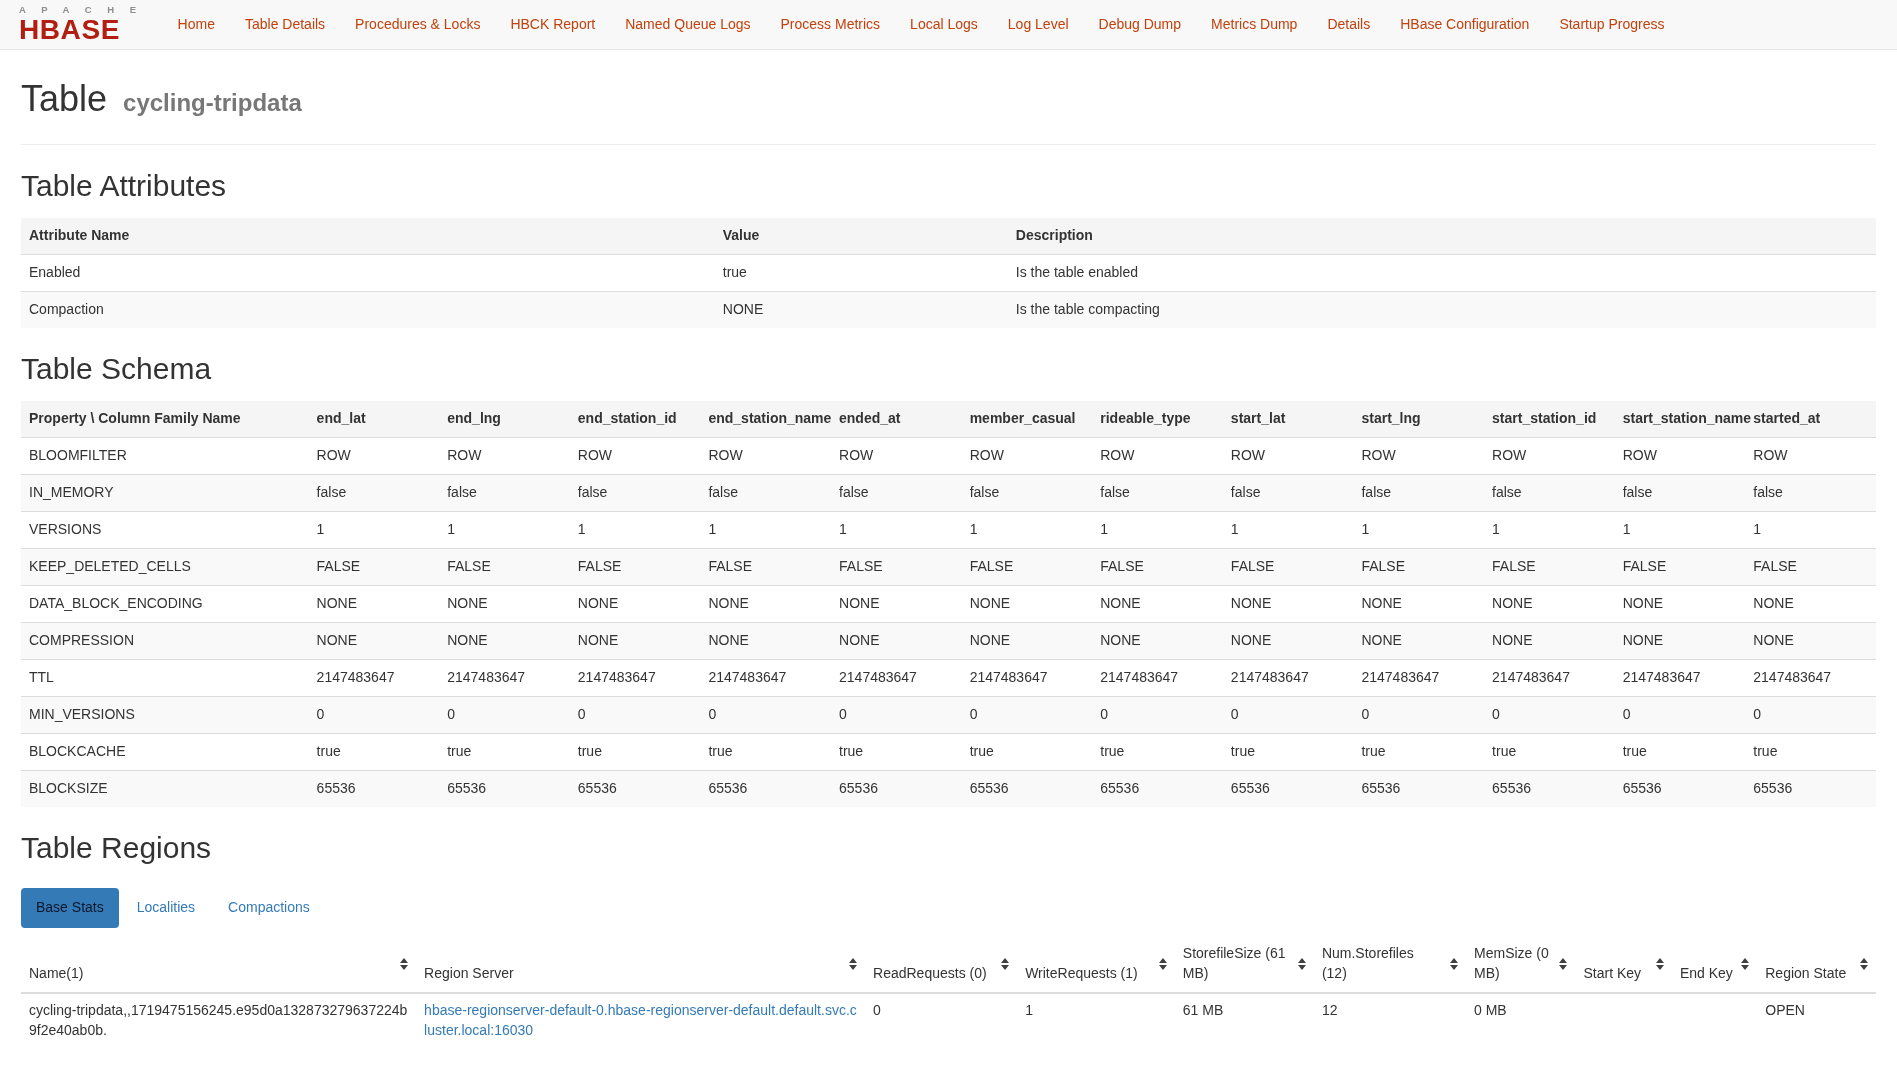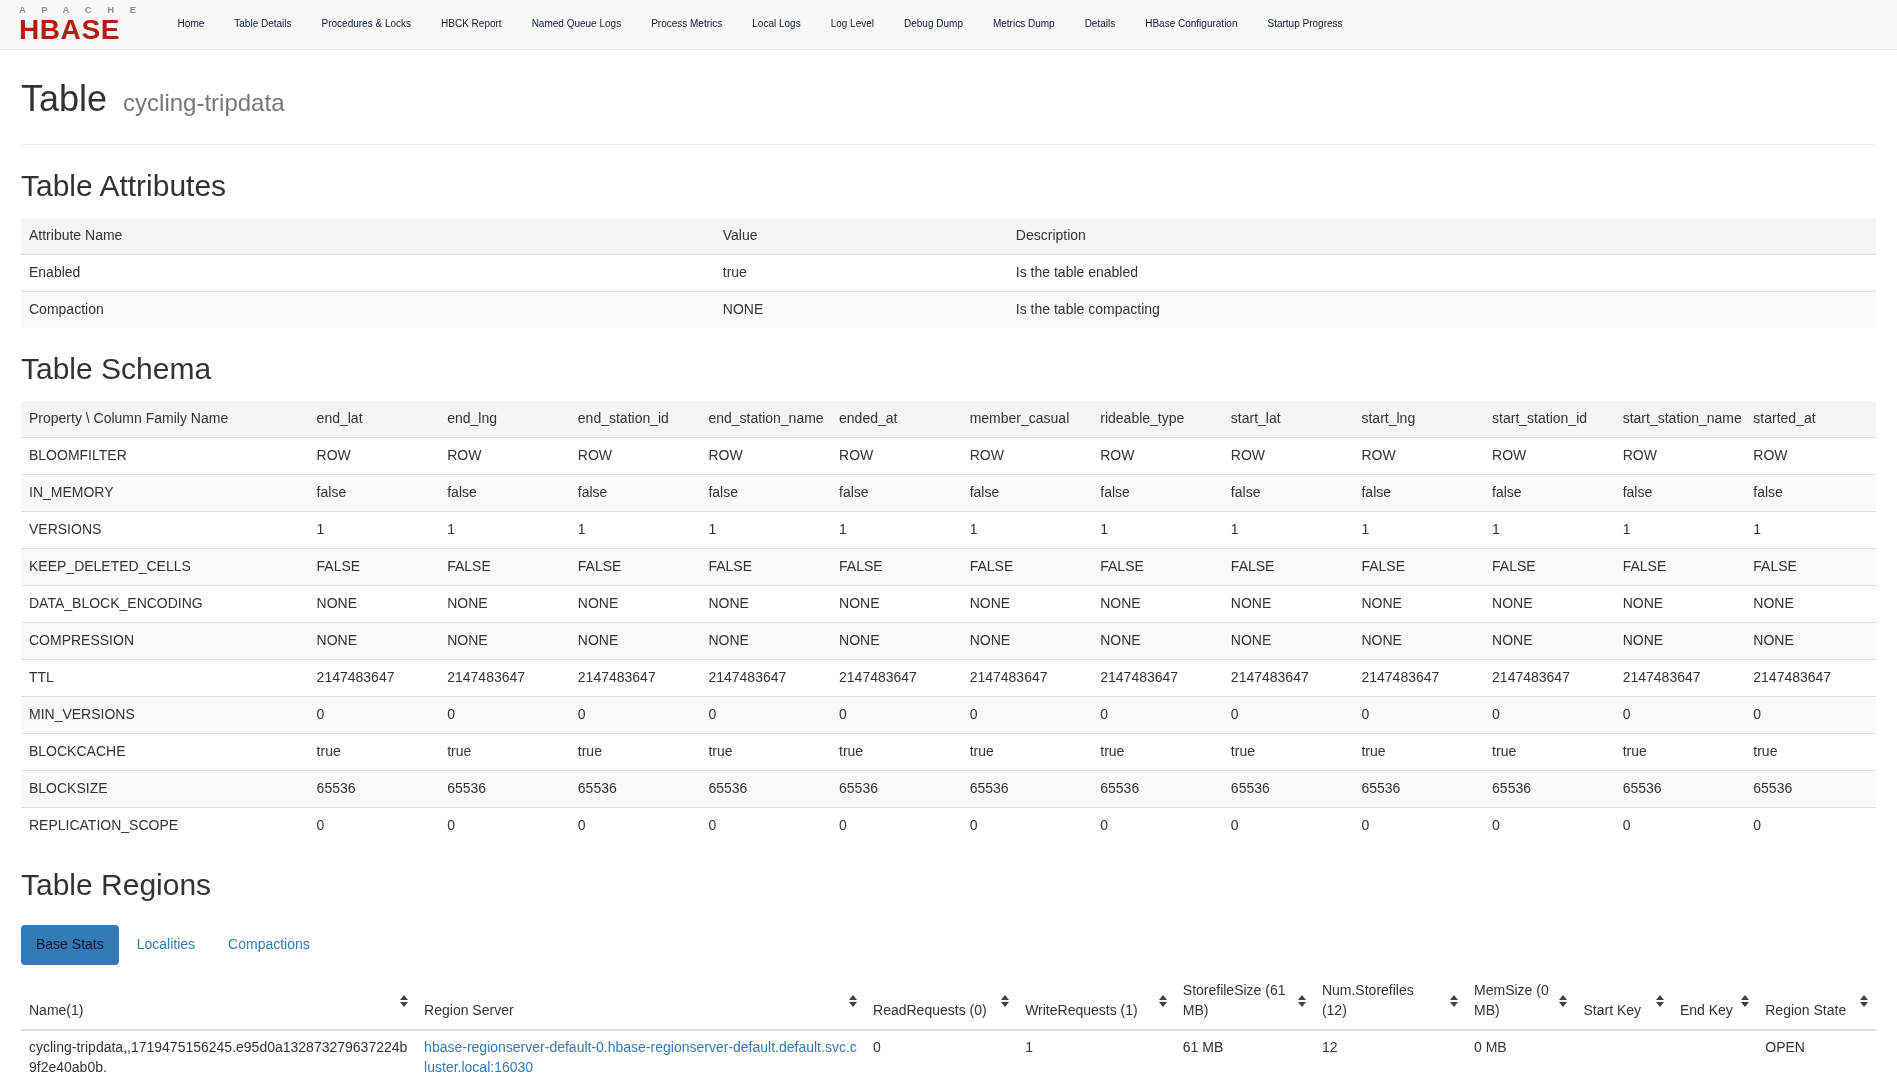--- a/index.html
+++ b/index.html
@@ -13,37 +13,37 @@
 
   
   .navbar {
     height: 50px; background: #f8f8f8; border-bottom: 1px solid #e7e7e7;
     display: flex; align-items: center; padding: 0 15px;
   }
   .logo { display: flex; flex-direction: column; line-height: 1; margin: 0 20px 0 4px; cursor: pointer; }
   .logo-top { font-size: 9.5px; font-weight: 700; color: #8e8e8e; letter-spacing: 6.5px; margin-bottom: 2px; white-space: nowrap; }
   .logo-bottom { font-size: 27px; font-weight: 800; color: #b21e12; letter-spacing: 0.5px; transform: scaleX(1.04); transform-origin: left; }
   .nav { display: flex; list-style: none; margin: 0; padding: 0; }
-  .nav-item { padding: 8px 15px; color: #0f172a; font-size: 10px; cursor: pointer; white-space: nowrap; }
+  .nav-item { padding: 8px 15px; color: #c2410c; font-size: 14px; cursor: pointer; white-space: nowrap; }
 
   
   .container { padding: 0 21px; }
   h1 { font-size: 36px; font-weight: 500; margin: 23px 0 10px; color: #333; }
-  h1 .subtitle { font-size: 24px; color: #777; font-weight: 400; margin-left: 6px; }
+  h1 .subtitle { font-size: 24px; color: #777; font-weight: 700; margin-left: 6px; }
   hr.divider { border: 0; border-top: 1px solid #eee; margin: 20px 0; }
   h2 { font-size: 30px; font-weight: 500; margin: 20px 0 10px; color: #333; }
 
   
   table { width: 100%; border-collapse: collapse; table-layout: fixed; margin: 0; }
   th, td { padding: 8px; text-align: left; vertical-align: top; }
   tbody td, tbody th { border-top: 1px solid #ddd; }
   .striped tbody tr:nth-child(even) { background: #f9f9f9; }
 
   
-  .gray-head thead th { background: #f5f5f5; border-bottom: 1px solid #ddd; font-weight: 400; }
+  .gray-head thead th { background: #f5f5f5; border-bottom: 1px solid #ddd; font-weight: 700; }
   .schema-table td { overflow: hidden; text-overflow: ellipsis; white-space: nowrap; }
 
   
   .tabs { margin: 18px 0 8px; display: flex; align-items: center; }
   .pill { display: inline-block; padding: 10px 15px; border-radius: 4px; font-size: 14px;
           color: #337ab7; cursor: pointer; text-decoration: none; margin-right: 3px; }
   .pill.active { background: #337ab7; color: #0f172a; }
 
   .regions-table thead th {
     background: #fff; border-bottom: 2px solid #ddd; font-weight: 400;
@@ -296,35 +296,20 @@
           <td>65536</td>
           <td>65536</td>
           <td>65536</td>
           <td>65536</td>
           <td>65536</td>
           <td>65536</td>
           <td>65536</td>
           <td>65536</td>
           <td>65536</td>
           <td>65536</td>
-        </tr>
-        <tr>
-          <td>REPLICATION_SCOPE</td>
-          <td>0</td>
-          <td>0</td>
-          <td>0</td>
-          <td>0</td>
-          <td>0</td>
-          <td>0</td>
-          <td>0</td>
-          <td>0</td>
-          <td>0</td>
-          <td>0</td>
-          <td>0</td>
-          <td>0</td>
         </tr>
       </tbody>
   </table>
 
   <h2>Table Regions</h2>
   <div class="tabs" id="region-tabs">
       <a class="pill active">Base Stats</a>
       <a class="pill">Localities</a>
       <a class="pill">Compactions</a>
     </div>

